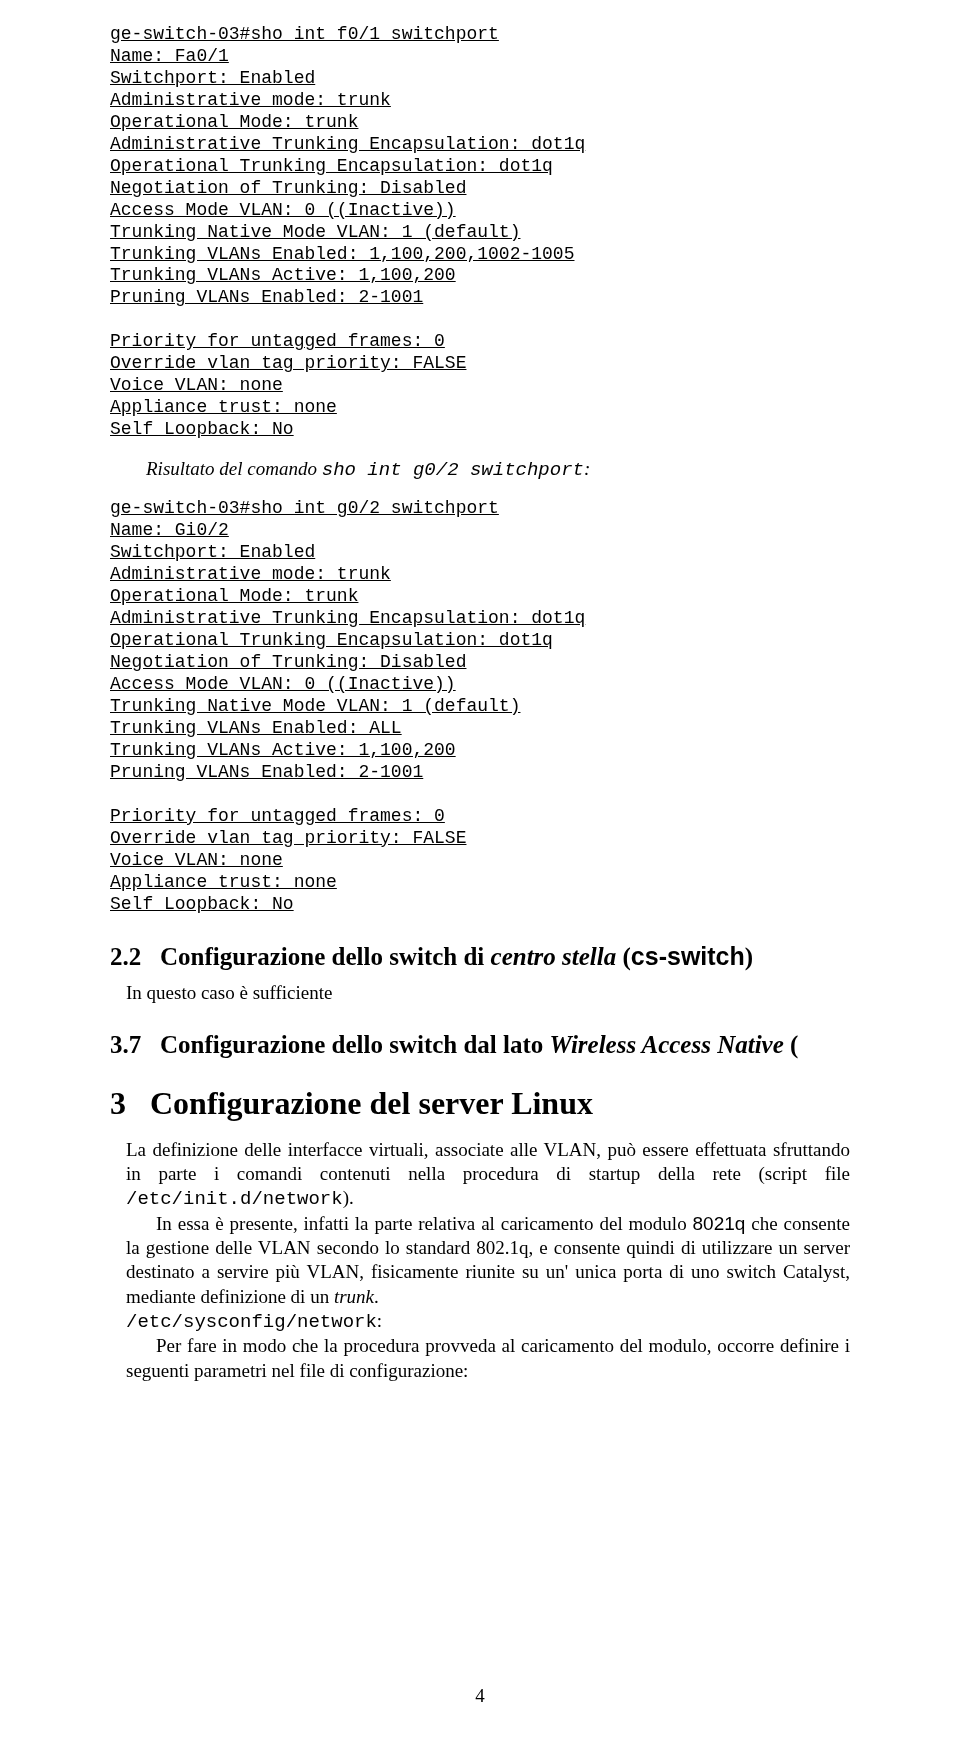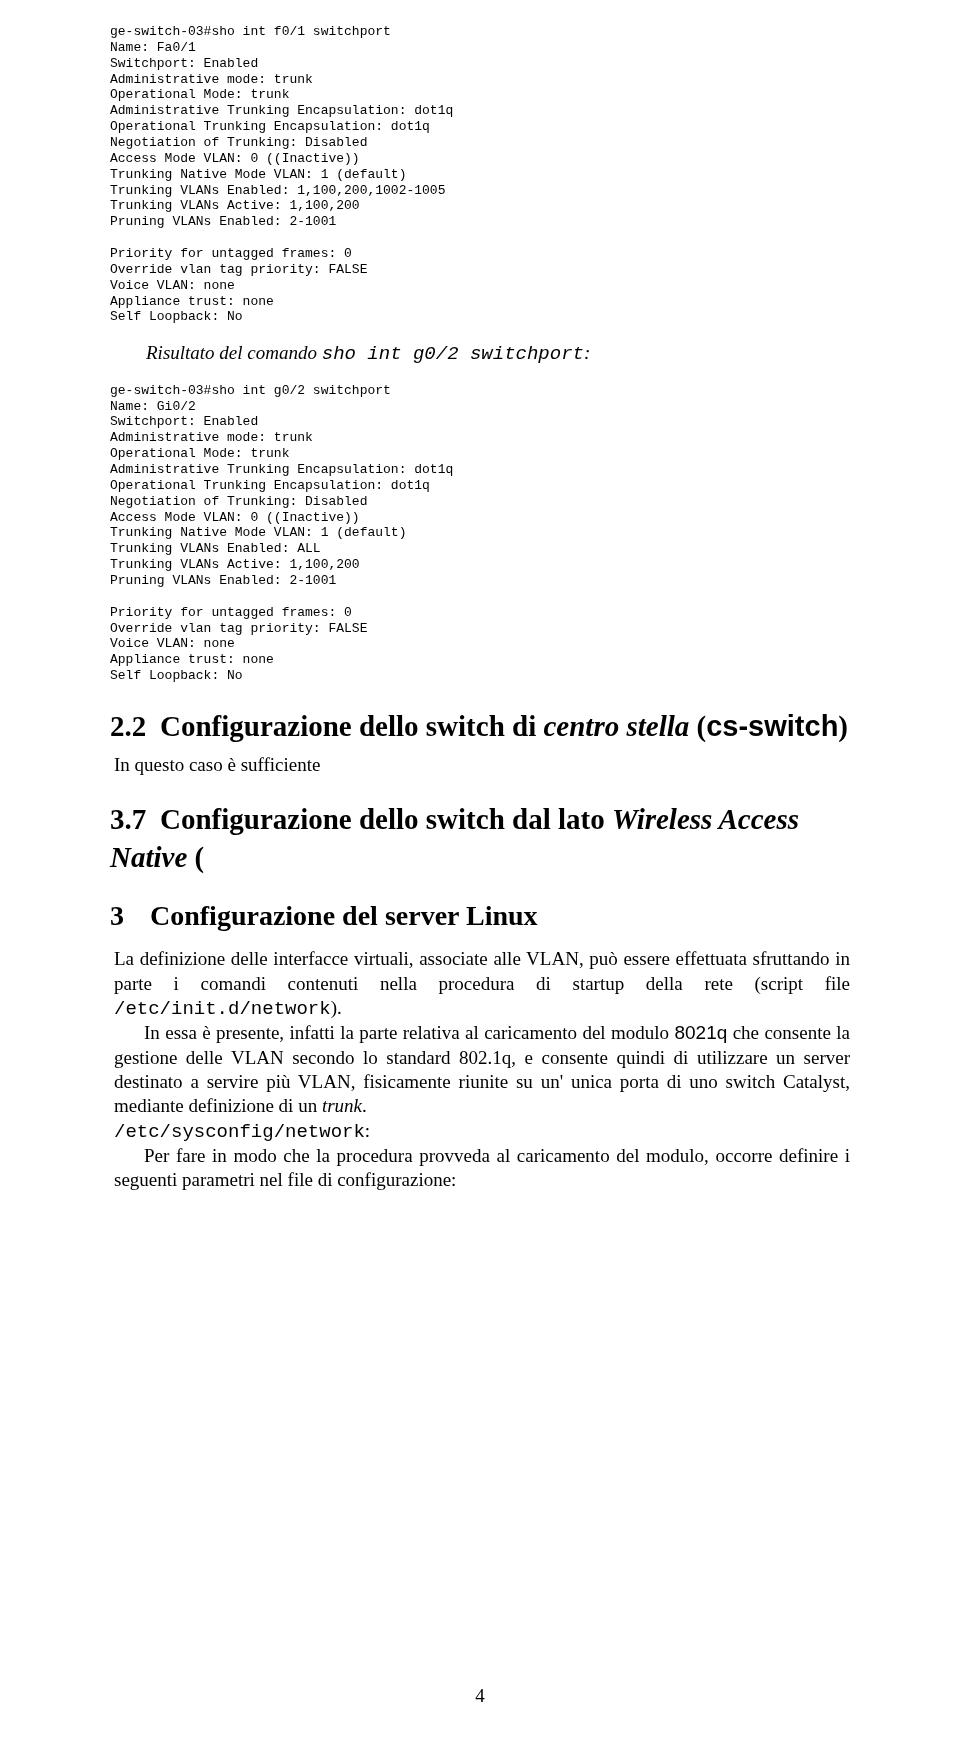--- a/index.html
+++ b/index.html
@@ -8,46 +8,47 @@
     min-height:1738px;
     box-sizing:border-box;
     padding:24px 110px 40px 110px;
     font-family:"Times New Roman",Times,serif;
     color:#000;
     font-size:19px;
     line-height:1.28;
   }
   pre.code{
     font-family:"Courier New",Courier,monospace;
-    font-size:13px;
+    font-size:18px;
     line-height:1.22;
     white-space:pre;
     margin:0 0 16px 0;
+    text-decoration:underline;
   }
   p.line{
     margin:0 0 16px 0;
     text-indent:36px;
     font-style:italic;
   }
   p.body{
-    margin:0 0 0 4px;
+    margin:0 0 0 16px;
     text-align:justify;
   }
   p.body.first{margin-top:14px;}
   p.body.indent{text-indent:30px;}
   .mono{font-family:"Courier New",Courier,monospace;}
   .sans{font-family:Helvetica,Arial,sans-serif;}
   h2.sec{
     font-family:"Times New Roman",Times,serif;
     font-weight:bold;
-    font-size:29px;
+    font-size:25px;
     margin:24px 0 8px 0;
   }
   h2.sec.big{
-    font-size:28px;
+    font-size:32px;
     margin:22px 0 12px 0;
   }
   h2.sec .num{display:inline-block;width:50px;}
   h2.sec.big .num{display:inline-block;width:40px;}
   h2.sec .hang{display:block;margin-left:50px;margin-top:2px;}
   .italic{font-style:italic;}
   .pagenum{
     position:absolute;
     bottom:30px;
     left:0;right:0;

